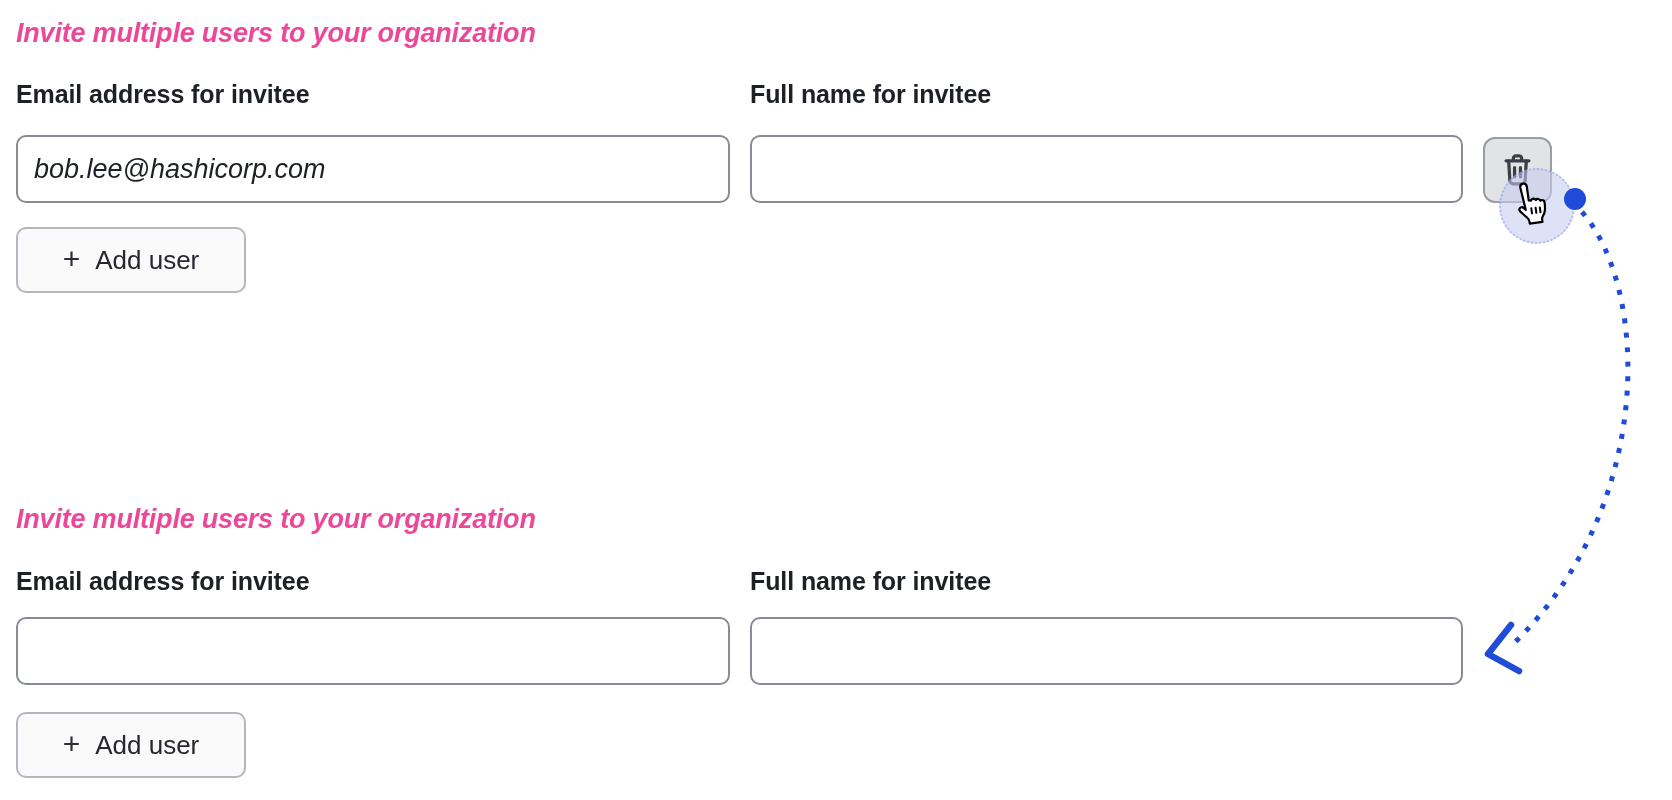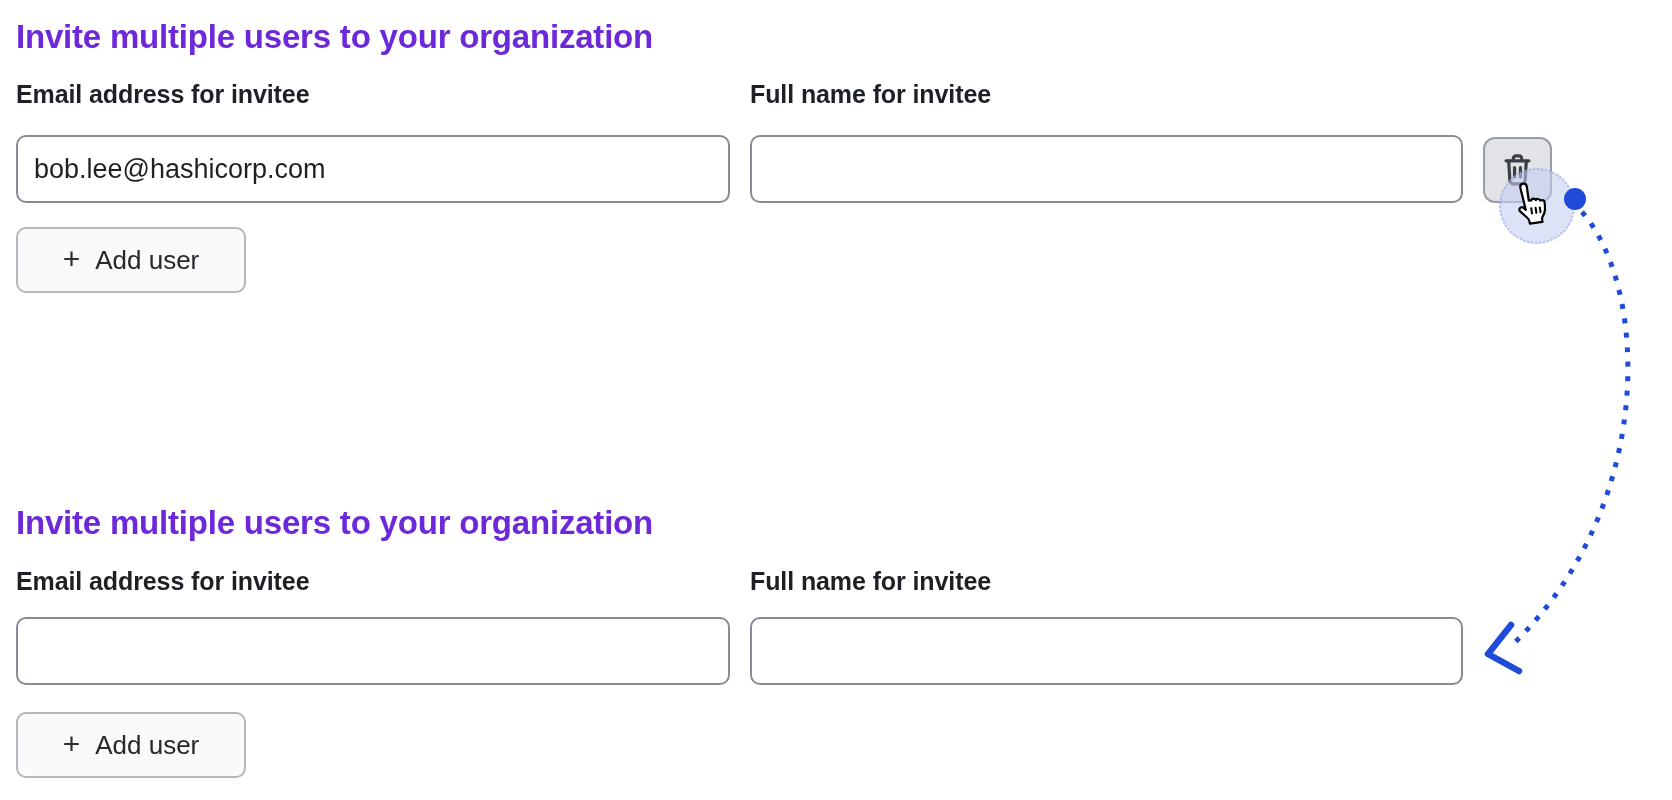--- a/index.html
+++ b/index.html
@@ -5,36 +5,37 @@
   * { box-sizing: border-box; margin: 0; padding: 0; }
   html, body {
     width: 1672px; height: 800px;
     background: #ffffff;
     font-family: "Liberation Sans", sans-serif;
     overflow: hidden;
     position: relative;
   }
   .abs { position: absolute; }
   .section-heading {
-    font-size: 33px; font-weight: 700; color: #6d28d9; letter-spacing: -0.2px;
+    font-size: 27px; font-weight: 700; color: #ec4899; letter-spacing: -0.2px; font-style: italic;
   }
   .field-label {
     font-size: 25px; font-weight: 700; color: #1d2025; letter-spacing: -0.1px; text-align: center;
   }
   .text-input {
     height: 68px;
     border: 2px solid #878b96;
     border-radius: 10px;
     background: #ffffff;
     font-family: "Liberation Sans", sans-serif;
     font-size: 27px;
     color: #1d2025;
     padding: 0 16px;
     outline: none;
     width: 100%;
+    font-style: italic;
   }
   .add-user-btn {
     display: flex; align-items: center; justify-content: center; gap: 15px;
     width: 230px; height: 66px;
     background: #fafafb;
     border: 2px solid #b4b7bd;
     border-radius: 10px;
     font-family: "Liberation Sans", sans-serif;
     font-size: 26px;
     color: #26282d;

